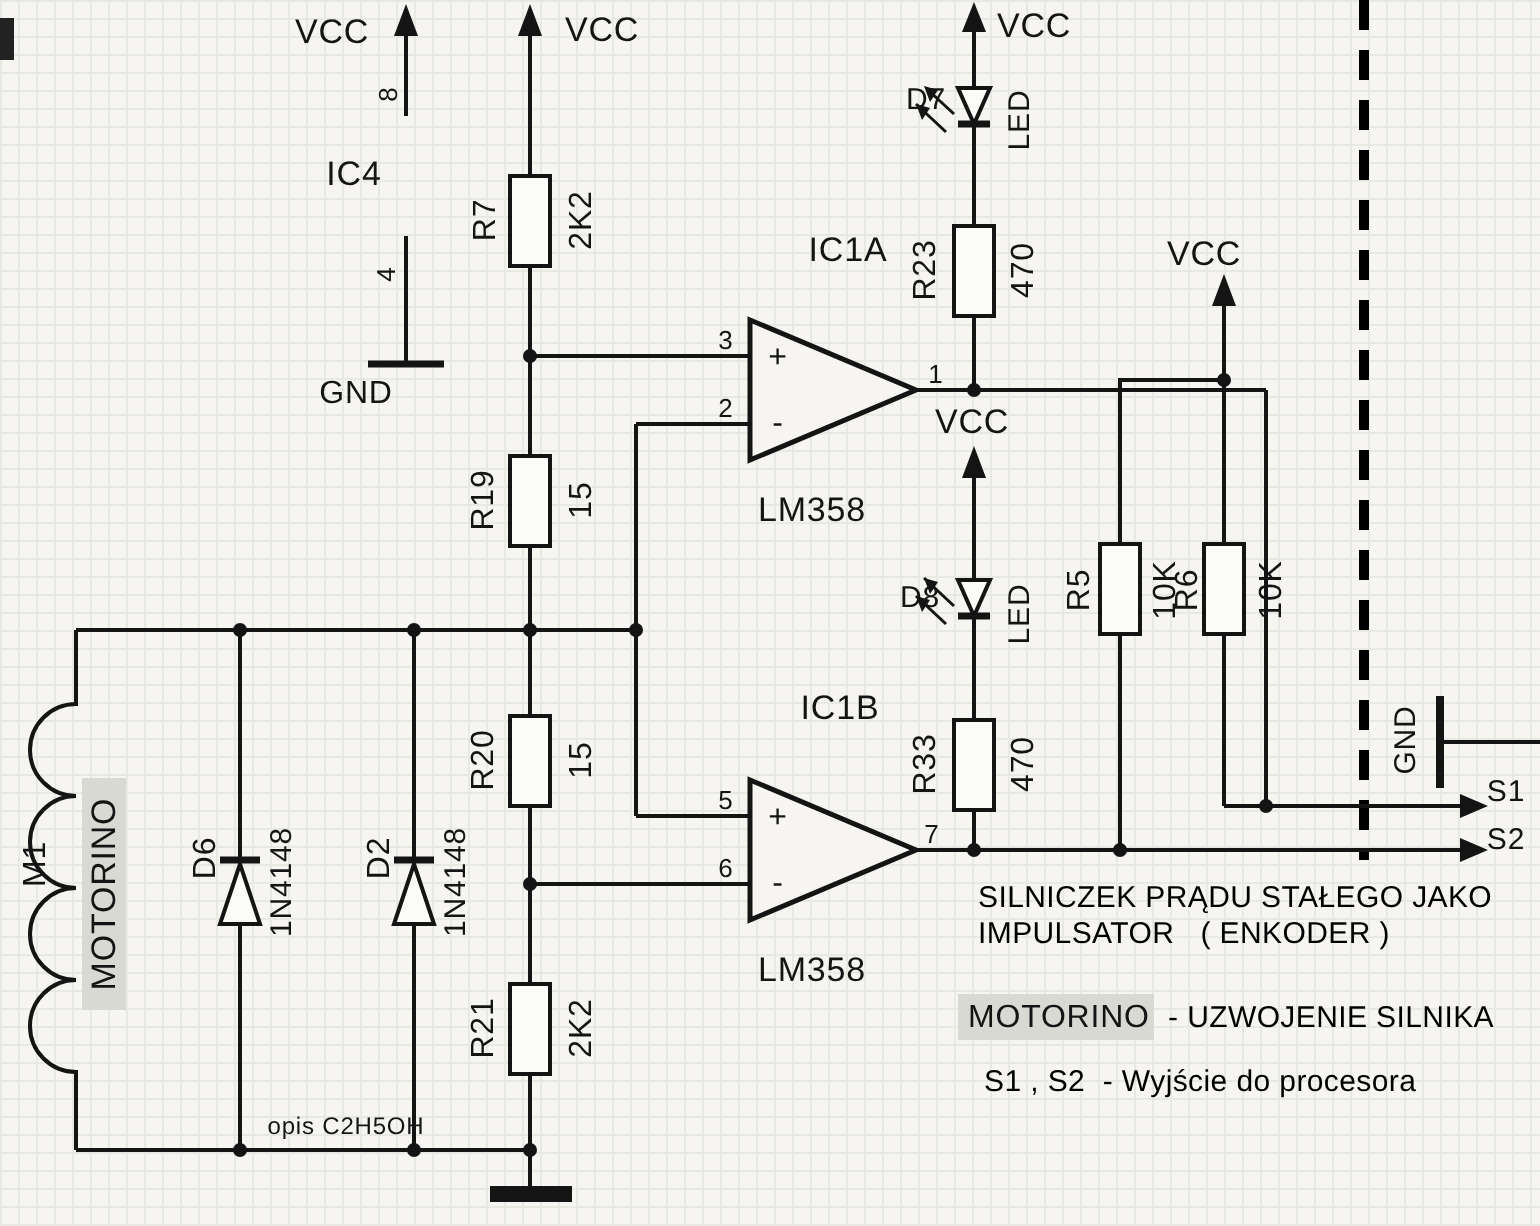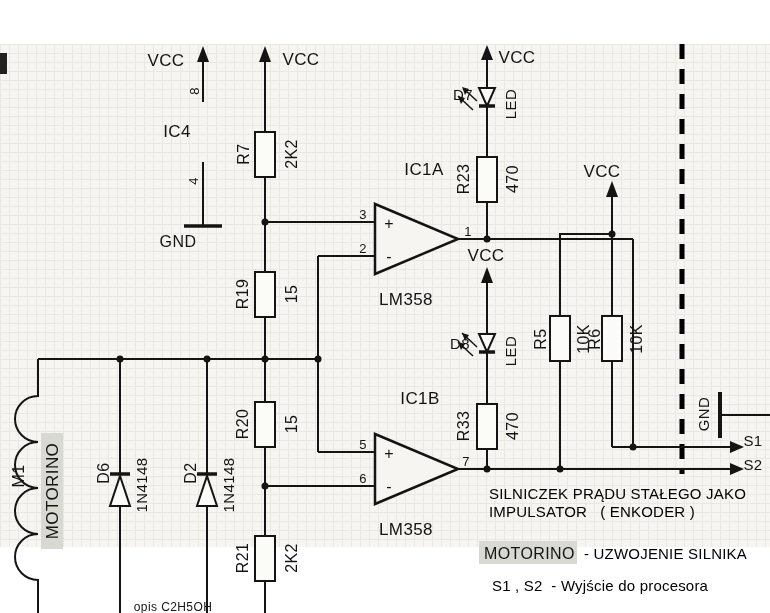--- a/index.html
+++ b/index.html
@@ -1,21 +1,21 @@
 <!DOCTYPE html>
 <html><head>
 <meta charset="utf-8">
 <style>
   html,body{margin:0;padding:0;}
   body{width:770px;height:613px;overflow:hidden;font-family:"Liberation Sans",sans-serif;}
-  #stage{position:relative;width:770px;height:503px;
+  #stage{position:relative;width:770px;height:613px;
     background:
       linear-gradient(#e9e9e4 1px, transparent 1px) 0 0 / 9px 9px,
       linear-gradient(90deg,#e9e9e4 1px, transparent 1px) 0 0 / 9px 9px,
-      #f6f5f1; margin-top: 44px;}
+      #f6f5f1;}
   svg{position:absolute;left:0;top:0;}
   svg text{font-family:"Liberation Sans",sans-serif;fill:#141414;white-space:pre;letter-spacing:0.4px;}
   .t17{font-size:17px;}
   .t16{font-size:16px;}
   .t15{font-size:15px;}
   .t13{font-size:13px;}
   .t12{font-size:12px;}
   .leg{font-size:15px;fill:#000;letter-spacing:0.2px;}
   .wire{stroke:#141414;stroke-width:2;fill:none;}
   .w3{stroke-width:3.5;}

